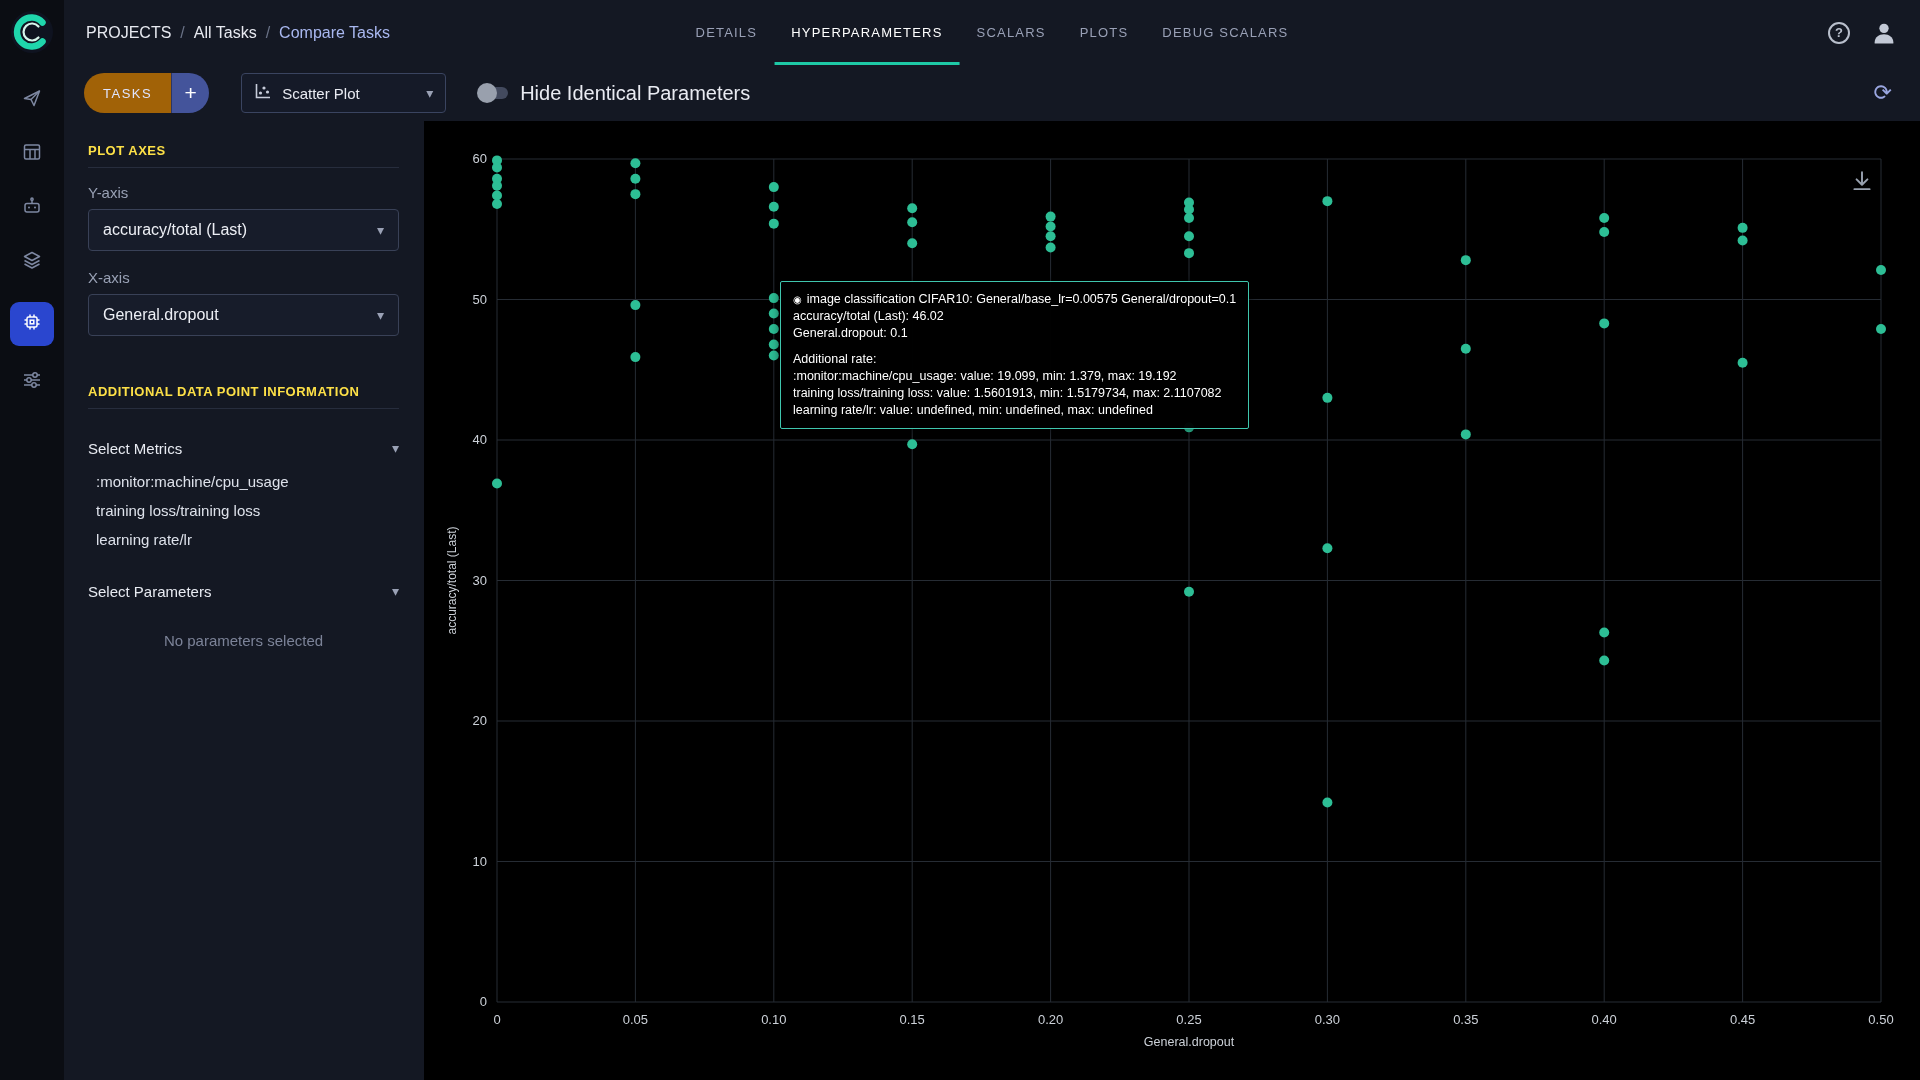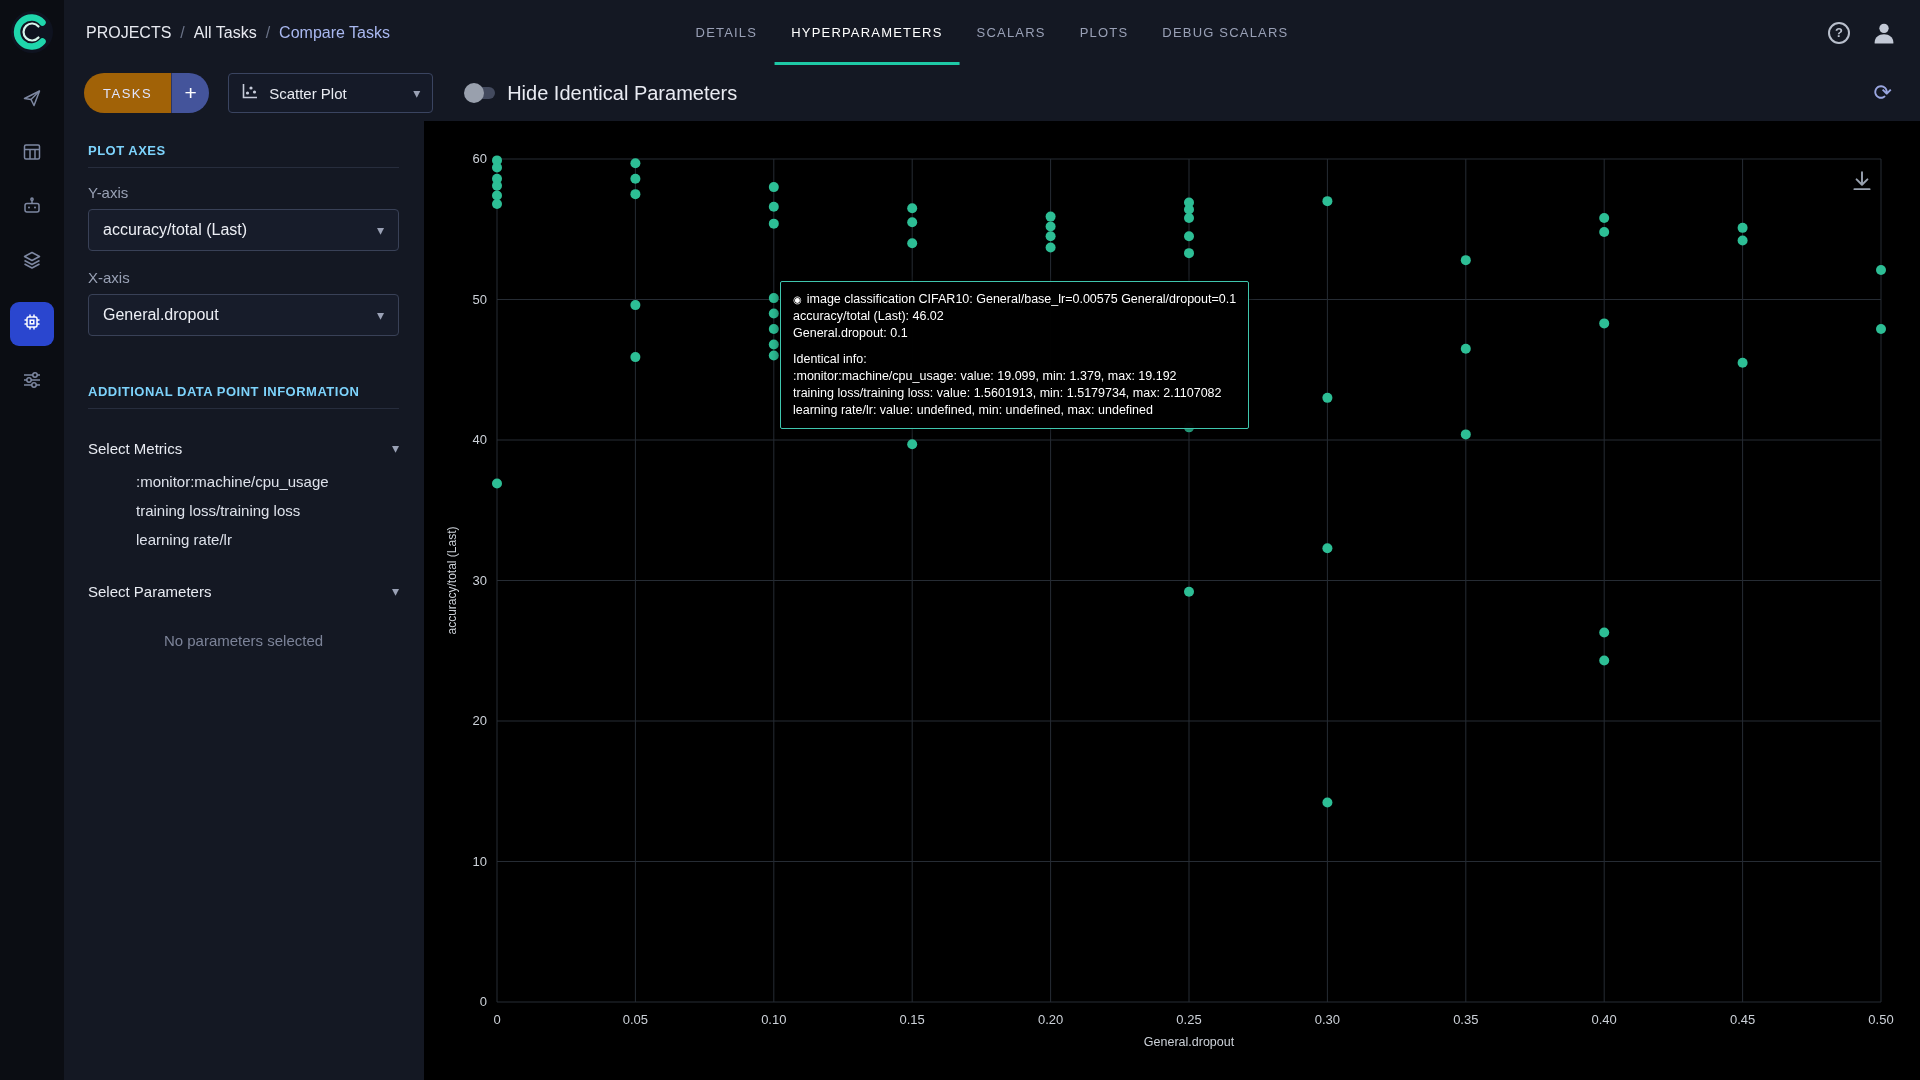--- a/index.html
+++ b/index.html
@@ -23,40 +23,40 @@
   .tab.active{color:#ffffff;border-bottom-color:#1ec9a6;}
   .topbar-right{margin-left:auto;margin-right:22px;display:flex;align-items:center;gap:20px;}
   .help{width:22px;height:22px;border-radius:50%;border:2px solid #b9bfcc;color:#b9bfcc;display:flex;align-items:center;justify-content:center;font-size:13px;font-weight:700;cursor:pointer;}
   .avatar{width:28px;height:28px;display:flex;align-items:center;justify-content:center;cursor:pointer;}
 
   
   .toolbar{position:absolute;left:64px;top:65px;width:1856px;height:56px;background:#141823;display:flex;align-items:center;z-index:5;}
   .tasks-btn{margin-left:20px;height:40px;border-radius:20px;display:flex;overflow:hidden;cursor:pointer;}
   .tasks-label{background:#a16207;color:#dfe5ff;font-size:13px;letter-spacing:1.5px;display:flex;align-items:center;padding:8px 19px;}
   .tasks-add{background:#44549b;color:#ffffff;width:38px;display:flex;align-items:center;justify-content:center;font-size:21px;border-left:1px solid rgba(0,0,0,.35);}
-  .view-select{margin-left:19px;width:205px;height:40px;background:#151a28;border:1px solid #3a4460;border-radius:4px;display:flex;align-items:center;padding:0 12px;gap:10px;cursor:pointer;}
+  .view-select{margin-left:32px;width:205px;height:40px;background:#151a28;border:1px solid #3a4460;border-radius:4px;display:flex;align-items:center;padding:0 12px;gap:10px;cursor:pointer;}
   .view-select-value{font-size:15px;color:#e9ebf2;}
   .caret{margin-left:auto;color:#9aa1b5;font-size:14px;line-height:1;}
   .toggle-group{margin-left:32px;display:flex;align-items:center;gap:12px;}
   .switch{width:30px;height:12px;border-radius:6px;background:#434a5e;position:relative;cursor:pointer;}
   .switch-knob{position:absolute;left:-1px;top:-4px;width:20px;height:20px;border-radius:50%;background:#99a0ad;}
   .toggle-label{font-size:20px;color:#e9ebf2;}
   .refresh{margin-left:auto;margin-right:28px;font-size:22px;color:#9aa6e0;cursor:pointer;line-height:1;}
 
   
   .panel{position:absolute;left:64px;top:121px;width:360px;height:959px;background:#141823;padding:22px 25px 0 24px;z-index:4;}
-  .section-title{font-size:13px;font-weight:700;color:#7dd3fc;letter-spacing:.5px;}
+  .section-title{font-size:13px;font-weight:700;color:#fde047;letter-spacing:.5px;}
   .divider{height:1px;background:#272d3d;margin-top:9px;}
   .field-label{margin-top:16px;font-size:15px;color:#98a0b4;}
   .select{margin-top:8px;height:42px;background:#171c2a;border:1px solid #394157;border-radius:4px;display:flex;align-items:center;padding:0 14px;cursor:pointer;}
   .select-value{font-size:16px;color:#edeff5;}
   .sec2{margin-top:48px;}
   .expander{margin-top:24px;height:30px;display:flex;align-items:center;font-size:15px;color:#e8ebf2;cursor:pointer;}
   .expander.second{margin-top:22px;}
-  .metric-list{margin-top:4px;margin-left:40px;}
+  .metric-list{margin-top:4px;}
   .metric{font-size:15px;color:#dde1ea;padding:6px 0 6px 8px;cursor:pointer;white-space:nowrap;}
   .no-params{margin-top:26px;text-align:center;font-size:15px;color:#7c8398;}
 
   
   .plot{position:absolute;left:424px;top:121px;width:1496px;height:959px;background:#000000;}
   #scatter-svg{position:absolute;left:0;top:0;width:1496px;height:959px;}
   .download-btn{position:absolute;top:46px;right:44px;width:28px;height:28px;display:flex;align-items:center;justify-content:center;cursor:pointer;z-index:3;}
   .chart-tooltip{position:absolute;left:356px;top:160px;background:rgba(0,0,0,.97);border:1px solid #3fc6ae;border-radius:2px;padding:9px 12px;white-space:nowrap;z-index:4;box-shadow:0 0 10px rgba(0,0,0,.6);}
   .tt-line{font-size:12.5px;line-height:17px;color:#ffffff;}
   .tt-marker{font-size:10px;margin-right:5px;color:#ffffff;}
@@ -326,18 +326,18 @@
     </svg>
   </div>
 
   <div class="chart-tooltip">
     <div class="tt-line">
       <span class="tt-marker">◉</span><span>image classification CIFAR10: General/base_lr=0.00575 General/dropout=0.1</span>
     </div>
     <div class="tt-line">accuracy/total (Last): 46.02</div>
     <div class="tt-line">General.dropout: 0.1</div>
     <div class="tt-gap"></div>
-    <div class="tt-line">Identical info:</div>
+    <div class="tt-line">Additional rate:</div>
     <div class="tt-line">:monitor:machine/cpu_usage: value: 19.099, min: 1.379, max: 19.192</div>
     <div class="tt-line">training loss/training loss: value: 1.5601913, min: 1.5179734, max: 2.1107082</div>
     <div class="tt-line">learning rate/lr: value: undefined, min: undefined, max: undefined</div>
   </div>
 </main>
 
 </body></html>

